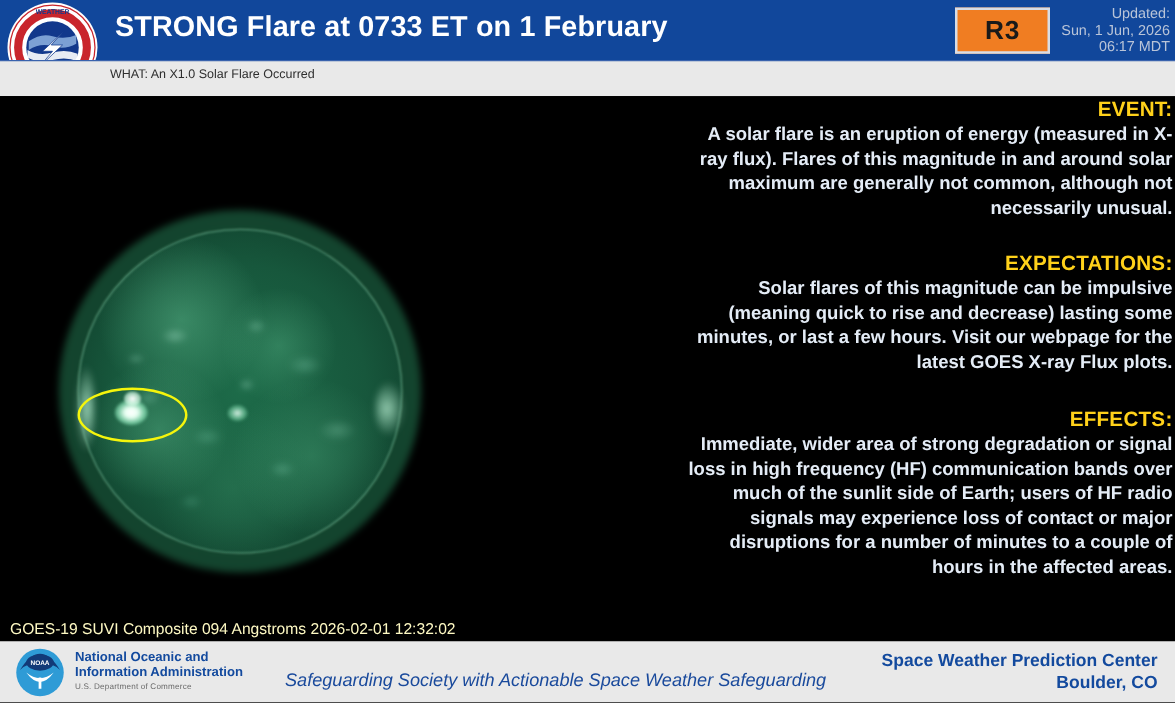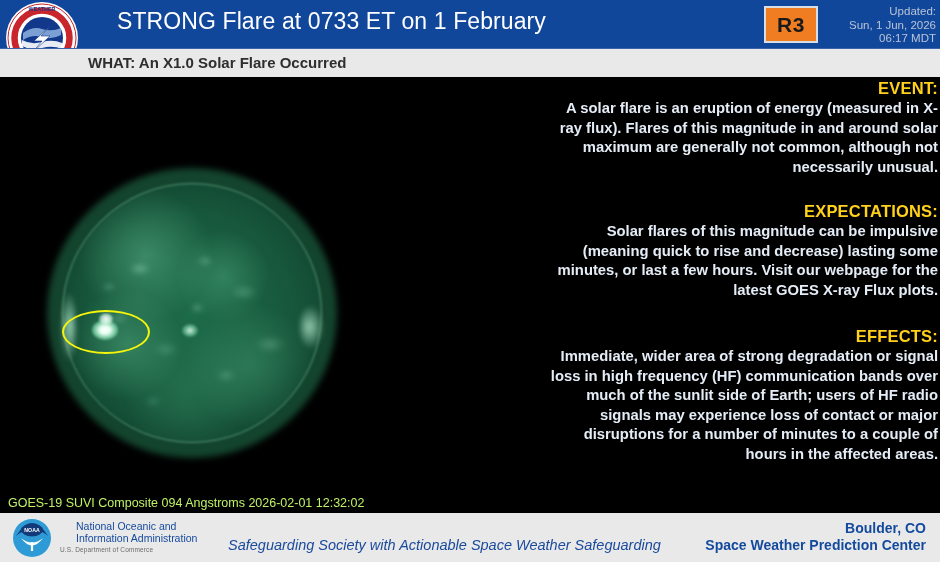--- a/index.html
+++ b/index.html
@@ -14,46 +14,46 @@
   
   .header {
     position: absolute; left: 0; top: 0; width: 940px; height: 48px;
     background: #11479b;
   }
   .header-title {
     position: absolute; left: 92px; top: 8px;
     font-size: 23px; color: #ffffff; letter-spacing: .1px;
     white-space: nowrap;
   }
-  .header-title .strong { font-weight: normal; margin-left: 25px; }
-  .header-title .rest { font-weight: normal; }
+  .header-title .strong { font-weight: bold; }
+  .header-title .rest { font-weight: bold; }
 
   .scale-badge {
     position: absolute; left: 764px; top: 6px;
-    width: 54px; height: 37px;
+    width: 76px; height: 37px;
     background: #f07d22;
     border: 2px solid #d8dde6;
     display: flex; align-items: center; justify-content: center;
     font-size: 21px; font-weight: bold; color: #1a1a1a;
     letter-spacing: .5px;
   }
   .updated-block {
     position: absolute; left: 830px; top: 5px; width: 106px;
     text-align: right; color: #b9c4d8; font-size: 11.5px; line-height: 13.5px;
   }
 
   
   .subheader {
     position: absolute; left: 0; top: 48px; width: 940px; height: 29px;
     background: #e9e9e9;
     border-top: 1px solid #3a63ad;
   }
   .subheader-text {
     position: absolute; left: 88px; top: 5px;
-    font-size: 15px; font-weight: bold; color: #2e2e2e;
+    font-size: 10px; font-weight: normal; color: #2e2e2e;
     white-space: nowrap;
   }
 
   
   .nws-logo {
     position: absolute; left: 6px; top: 2px;
     width: 72px; height: 72px; border-radius: 50%;
     background: #ffffff;
     overflow: hidden;
   }
@@ -150,21 +150,21 @@
   .ellipse-marker {
     position: absolute; left: 62px; top: 233px;
     width: 88px; height: 44px; border-radius: 50%;
     border: 2px solid #f5f50c;
     background: transparent;
   }
 
   
   .image-caption {
     position: absolute; left: 8px; top: 419px;
-    font-size: 12.5px; color: #bef264; white-space: nowrap;
+    font-size: 12.5px; color: #fef9c3; white-space: nowrap;
   }
 
   
   .text-pane {
     position: absolute; left: 536px; top: 0; width: 404px; height: 418px;
   }
   .sect { text-align: right; padding-right: 2px; }
   .sect-title {
     color: #ffd11a; font-size: 16.5px; font-weight: bold; letter-spacing: .2px;
   }
@@ -179,22 +179,22 @@
 
   
   .footer {
     position: absolute; left: 0; top: 513px; width: 940px; height: 49px;
     background: #e9e9e9;
   }
   .noaa-logo {
     position: absolute; left: 12px; top: 5px; width: 40px; height: 40px;
   }
   .noaa-name {
-    position: absolute; left: 76px; top: 8px;
-    color: #134a9e; font-size: 10.5px; font-weight: normal; line-height: 11.5px;
+    position: absolute; left: 60px; top: 8px;
+    color: #134a9e; font-size: 10.5px; font-weight: bold; line-height: 11.5px;
   }
   .noaa-dept {
     position: absolute; left: 60px; top: 33px;
     color: #6b6b6b; font-size: 6.5px; letter-spacing: .15px;
   }
   .tagline {
     position: absolute; left: 228px; top: 32px;
     color: #1a4a9c; font-size: 14.5px; font-style: italic;
     white-space: nowrap; transform: translateY(-50%);
   }
@@ -300,18 +300,18 @@
 
     <div class="noaa-name">
       <div>National Oceanic and</div>
       <div>Information Administration</div>
     </div>
     <div class="noaa-dept">U.S. Department of Commerce</div>
 
     <div class="tagline">Safeguarding Society with Actionable Space Weather Safeguarding</div>
 
     <div class="swpc-block">
+      <div>Space Weather Prediction Center</div>
       <div>Boulder, CO</div>
-      <div>Space Weather Prediction Center</div>
     </div>
   </div>
 
 </div>
 
 </body></html>

